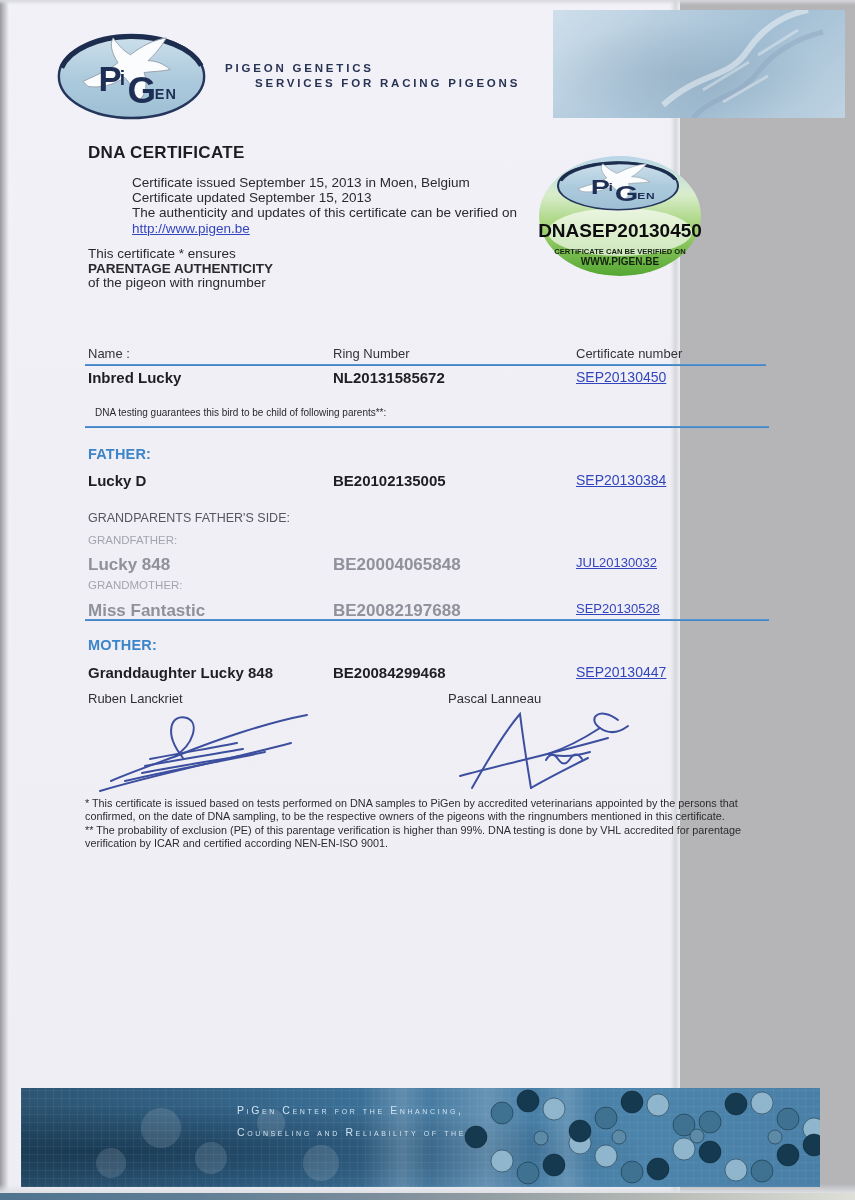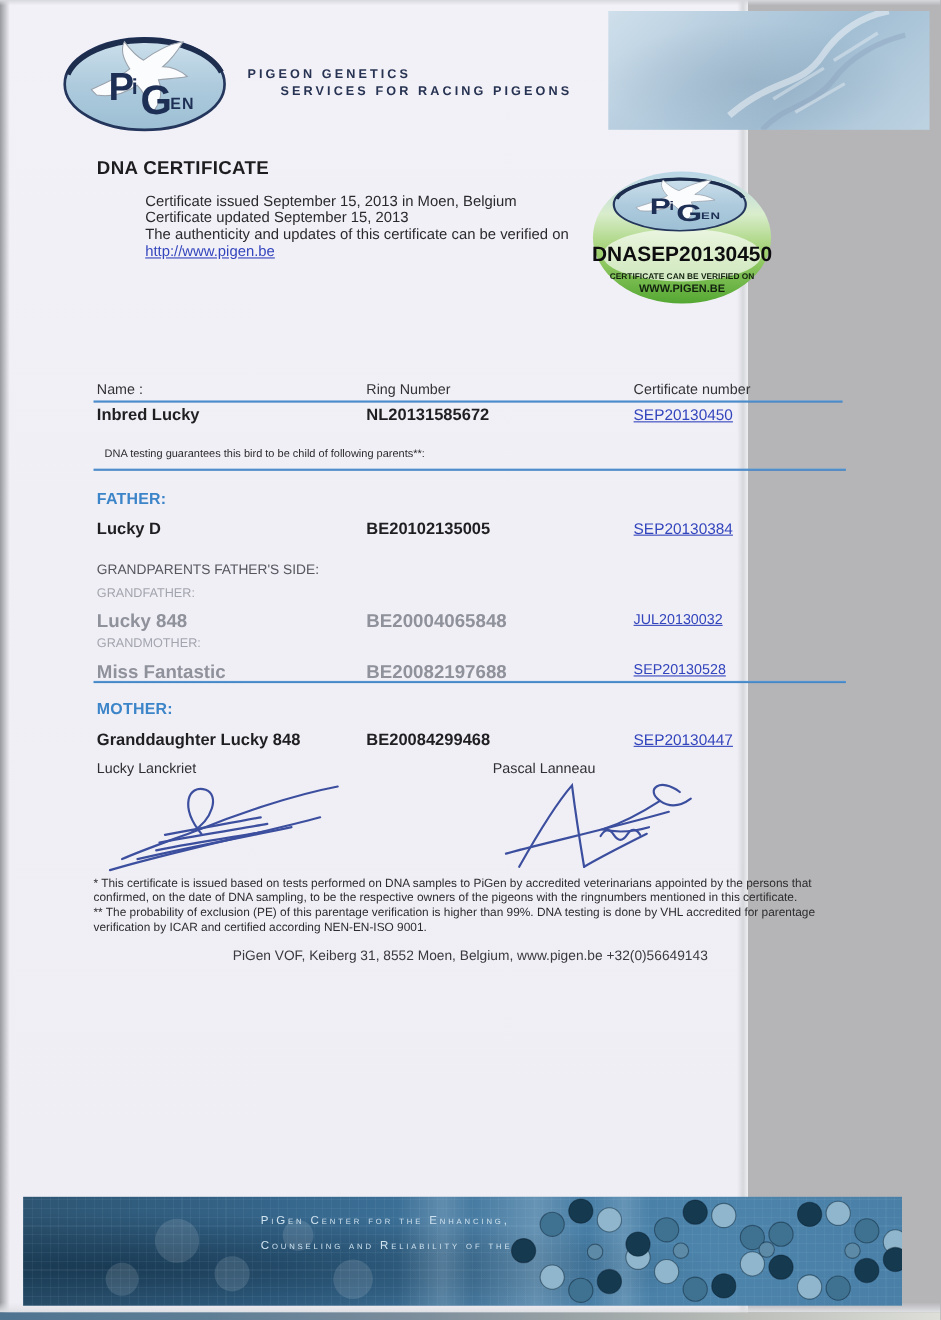--- a/index.html
+++ b/index.html
@@ -124,20 +124,25 @@
     </svg>
   </div>
 
   <div class="doc-title">DNA CERTIFICATE</div>
   <div class="intro">
     <div>Certificate issued September 15, 2013 in Moen, Belgium</div>
     <div>Certificate updated September 15, 2013</div>
     <div>The authenticity and updates of this certificate can be verified on</div>
     <a class="plain-link" href="#">http://www.pigen.be</a>
   </div>
+  <div class="ensures">
+    <div>This certificate * ensures</div>
+    <div class="strong">PARENTAGE AUTHENTICITY</div>
+    <div>of the pigeon with ringnumber</div>
+  </div>
 
   <svg class="badge-svg" width="168" height="132" viewBox="0 0 168 132">
     <defs>
       <linearGradient id="badgeGrad" x1="0" y1="0" x2="0" y2="1">
         <stop offset="0" stop-color="#b9d6e8"></stop>
           <stop offset="0.32" stop-color="#d9edcc"></stop>
         <stop offset="0.62" stop-color="#9ed06e"></stop>
           <stop offset="1" stop-color="#54a732"></stop>
       </linearGradient>
     </defs>
@@ -185,21 +190,21 @@
   </div>
   <div class="rule rule3"></div>
 
   <div class="sec-label" style="top:637px">MOTHER:</div>
   <div class="row" style="top:664px">
     <span class="bold-row c1">Granddaughter Lucky 848</span>
     <span class="bold-row c2">BE20084299468</span>
     <a class="link c3" href="#">SEP20130447</a>
   </div>
 
-  <div class="sig-name" style="left:88px">Lucky Lanckriet</div>
+  <div class="sig-name" style="left:88px">Ruben Lanckriet</div>
   <div class="sig-name" style="left:448px">Pascal Lanneau</div>
   <svg class="sig-svg" style="left:95px;top:703px" width="228" height="92" viewBox="0 0 228 92">
     <g fill="none" stroke="#3c4f9f" stroke-width="2" stroke-linecap="round">
       <path d="M212,12 C170,20 118,38 84,52 C60,61 34,70 16,78"></path>
       <path d="M88,55 C68,30 76,10 92,15 C105,20 98,42 80,53"></path>
       <path d="M55,56 C92,49 122,44 142,40"></path>
       <path d="M50,63 C92,55 126,50 148,46"></path>
       <path d="M47,70 C88,62 124,57 146,53"></path>
       <path d="M30,78 C82,66 132,57 170,49"></path>
       <path d="M5,88 C62,71 140,55 196,40"></path>
@@ -213,21 +218,20 @@
       <path d="M168,22 C150,8 136,20 150,30 C160,37 170,34 178,28"></path>
       <path d="M150,30 C133,41 116,50 98,56 C110,59 126,58 140,54"></path>
       <path d="M96,62 q6,-10 12,-1 q6,9 12,0 q6,-9 12,0"></path>
     </g>
   </svg>
 
   <div class="footnotes">
     <div>* This certificate is issued based on tests performed on DNA samples to PiGen by accredited veterinarians appointed by the persons that confirmed, on the date of DNA sampling, to be the respective owners of the pigeons with the ringnumbers mentioned in this certificate.</div>
     <div>** The probability of exclusion (PE) of this parentage verification is higher than 99%. DNA testing is done by VHL accredited for parentage verification by ICAR and certified according NEN-EN-ISO 9001.</div>
   </div>
-  <div class="address">PiGen VOF, Keiberg 31, 8552 Moen, Belgium, www.pigen.be +32(0)56649143</div>
 
   <div class="banner">
     <div class="grid"></div>
     <div class="streaks"></div>
     <svg width="799" height="99" viewBox="0 0 799 99">
       <g opacity="0.12" fill="#ffffff">
         <circle cx="140" cy="40" r="20"></circle>
           <circle cx="190" cy="70" r="16"></circle>
           <circle cx="250" cy="35" r="14"></circle>
           <circle cx="300" cy="75" r="18"></circle>

